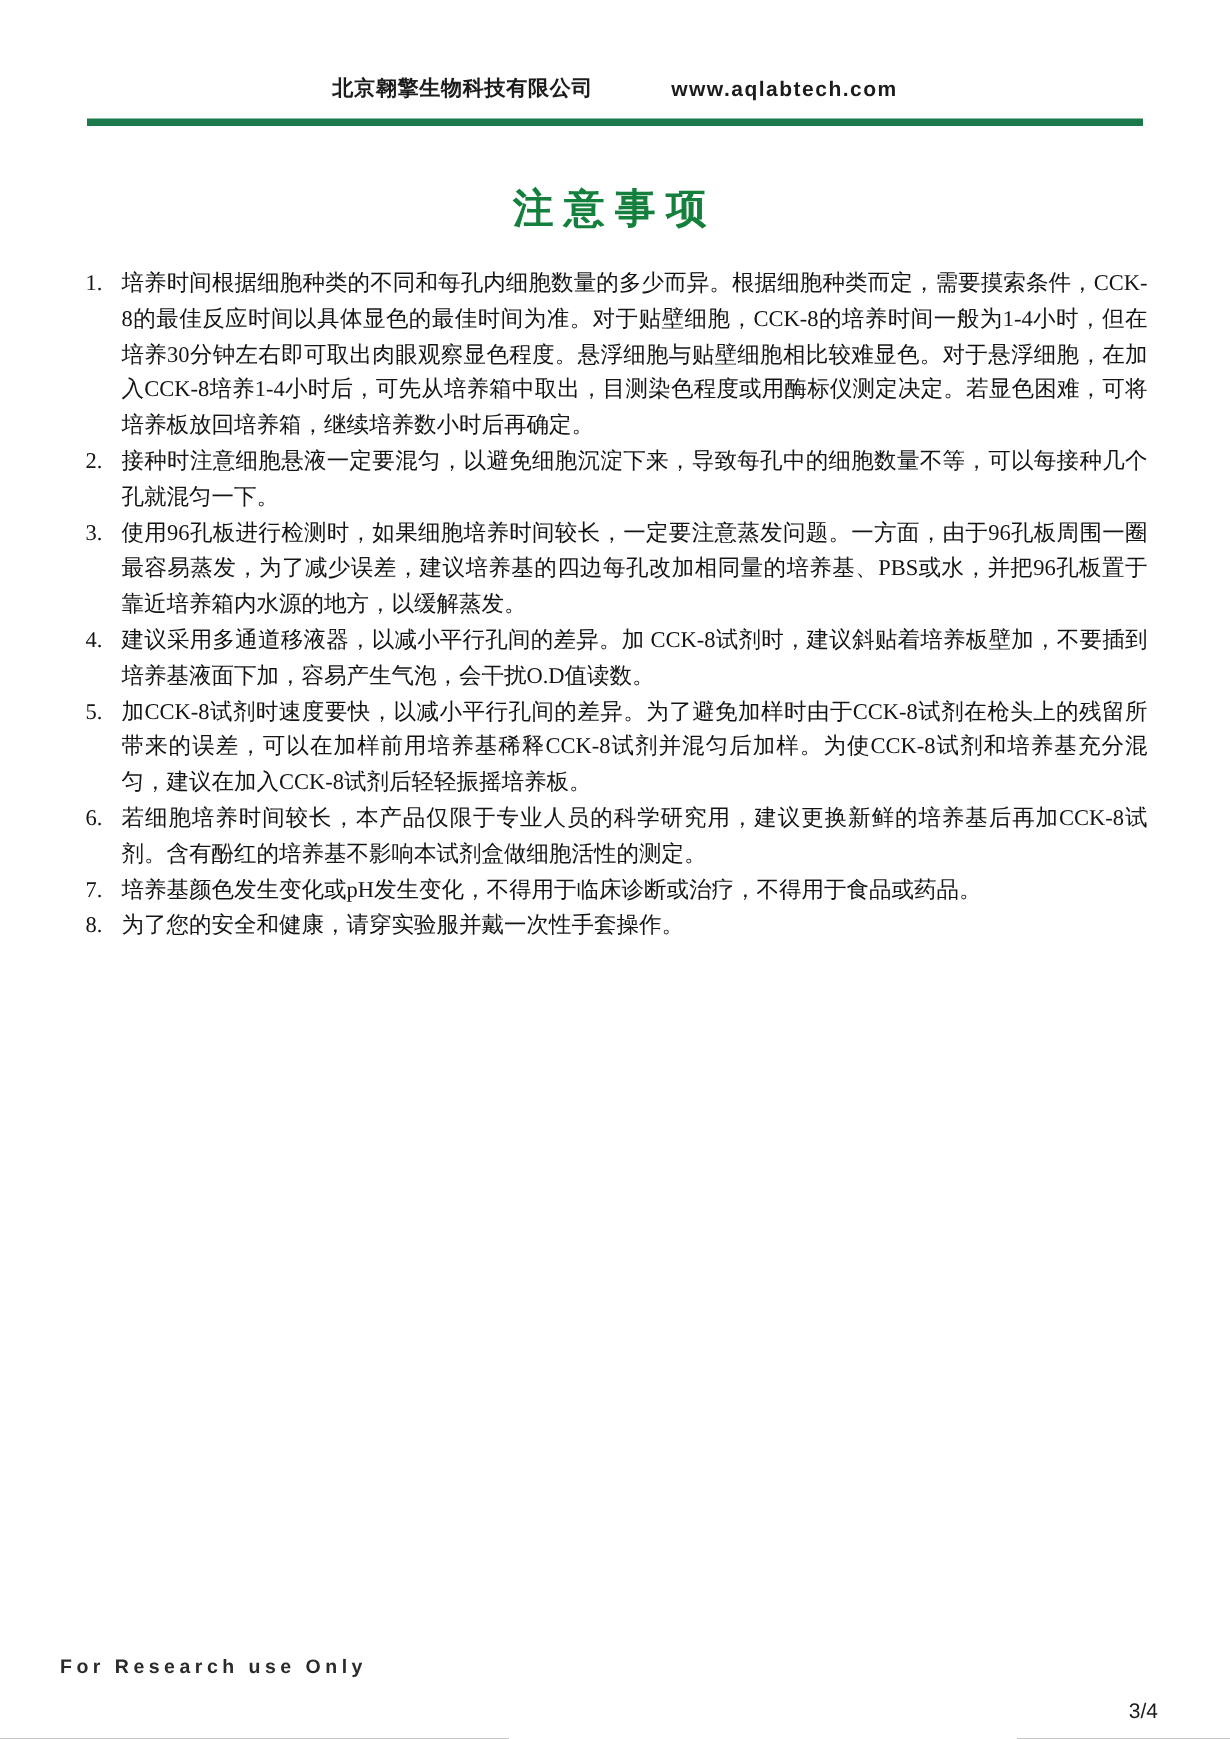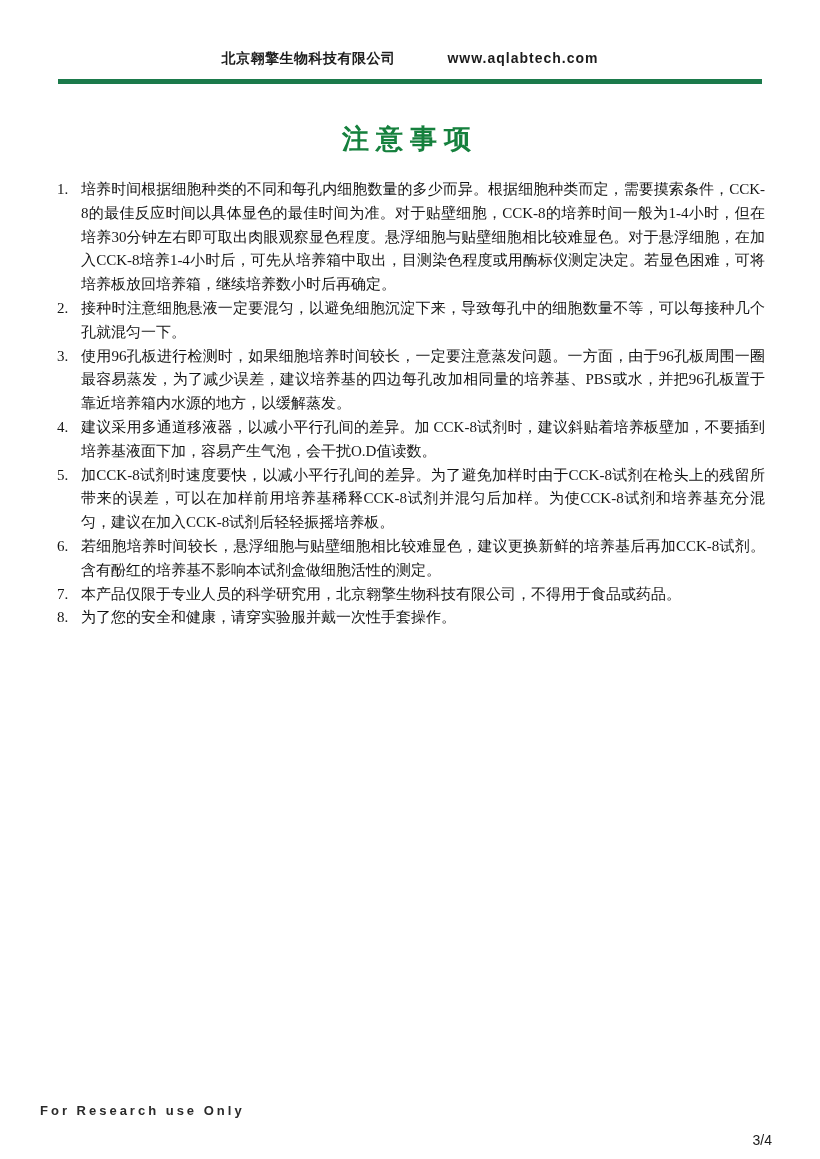--- a/index.html
+++ b/index.html
@@ -14,21 +14,21 @@
     background: #ffffff;
     color: #1a1a1a;
     overflow: hidden;
   }
 
   
   .header {
     padding-top: 50px;
     display: flex;
     justify-content: center;
-    align-items: flex-start;
+    align-items: center;
     gap: 34px;
     font-family: "Liberation Sans", "DejaVu Sans", sans-serif;
     font-weight: bold;
     font-size: 14px;
     color: #1c1c1c;
   }
   .header .company { letter-spacing: 0.5px; }
   .header .website { letter-spacing: 1px; margin-left: 18px; }
 
   .green-rule {
@@ -122,25 +122,25 @@
     <li class="note-item">
       <span class="note-num">4.</span>
       <span class="note-text">建议采用多通道移液器，以减小平行孔间的差异。加 CCK-8试剂时，建议斜贴着培养板壁加，不要插到培养基液面下加，容易产生气泡，会干扰O.D值读数。</span>
     </li>
     <li class="note-item">
       <span class="note-num">5.</span>
       <span class="note-text">加CCK-8试剂时速度要快，以减小平行孔间的差异。为了避免加样时由于CCK-8试剂在枪头上的残留所带来的误差，可以在加样前用培养基稀释CCK-8试剂并混匀后加样。为使CCK-8试剂和培养基充分混匀，建议在加入CCK-8试剂后轻轻振摇培养板。</span>
     </li>
     <li class="note-item">
       <span class="note-num">6.</span>
-      <span class="note-text">若细胞培养时间较长，悬浮细胞与贴壁细胞相比较难显色，建议更换新鲜的培养基后再加CCK-8试剂。含有酚红的培养基不影响本试剂盒做细胞活性的测定。</span>
+      <span class="note-text">若细胞培养时间较长，本产品仅限于专业人员的科学研究用，建议更换新鲜的培养基后再加CCK-8试剂。含有酚红的培养基不影响本试剂盒做细胞活性的测定。</span>
     </li>
     <li class="note-item">
       <span class="note-num">7.</span>
-      <span class="note-text">本产品仅限于专业人员的科学研究用，北京翱擎生物科技有限公司，不得用于食品或药品。</span>
+      <span class="note-text">培养基颜色发生变化或pH发生变化，不得用于临床诊断或治疗，不得用于食品或药品。</span>
     </li>
     <li class="note-item">
       <span class="note-num">8.</span>
       <span class="note-text">为了您的安全和健康，请穿实验服并戴一次性手套操作。</span>
     </li>
   </ol>
 
   <div class="footer-note">For Research use Only</div>
   <div class="footer-page">3/4</div>
 

